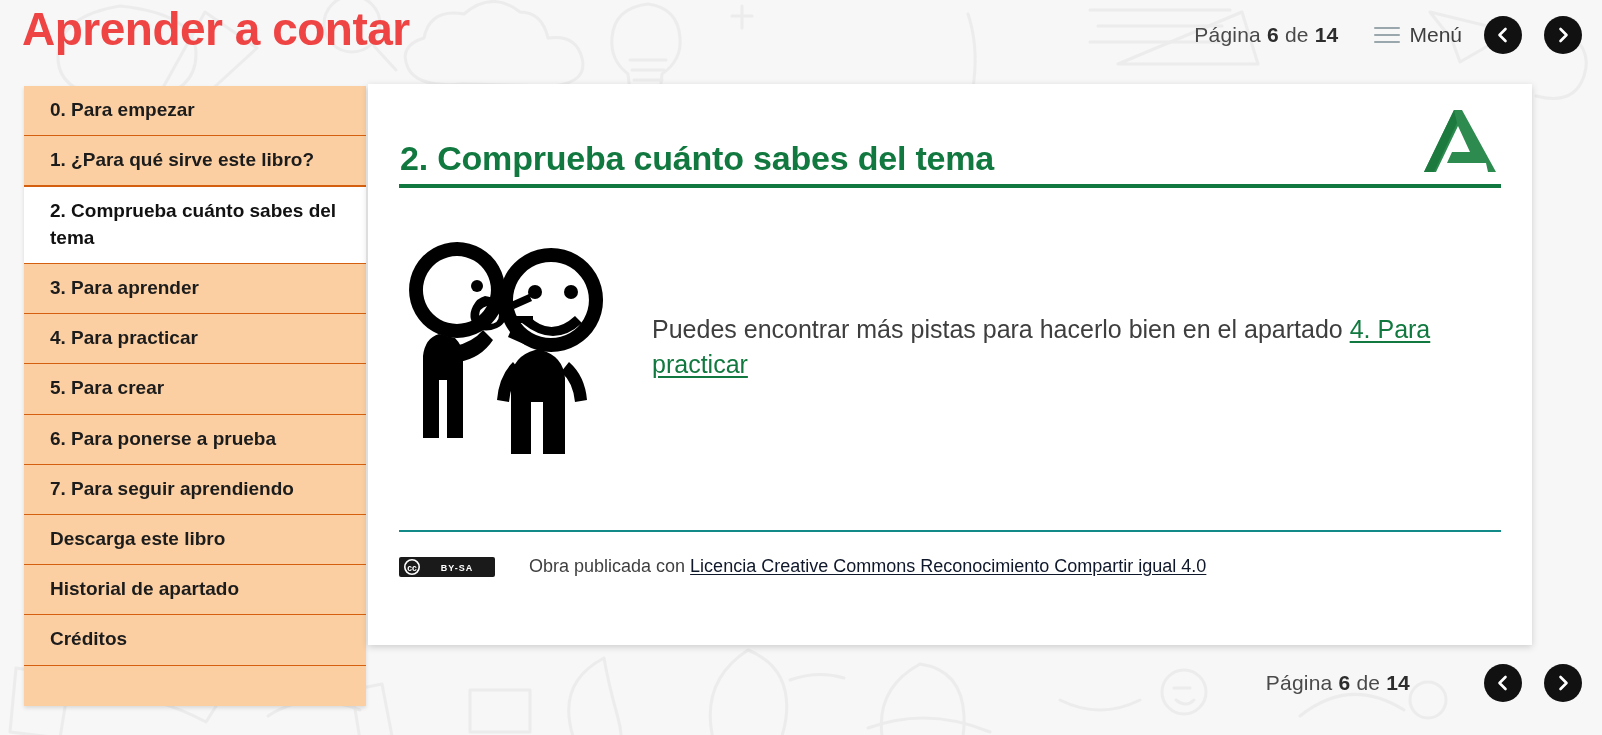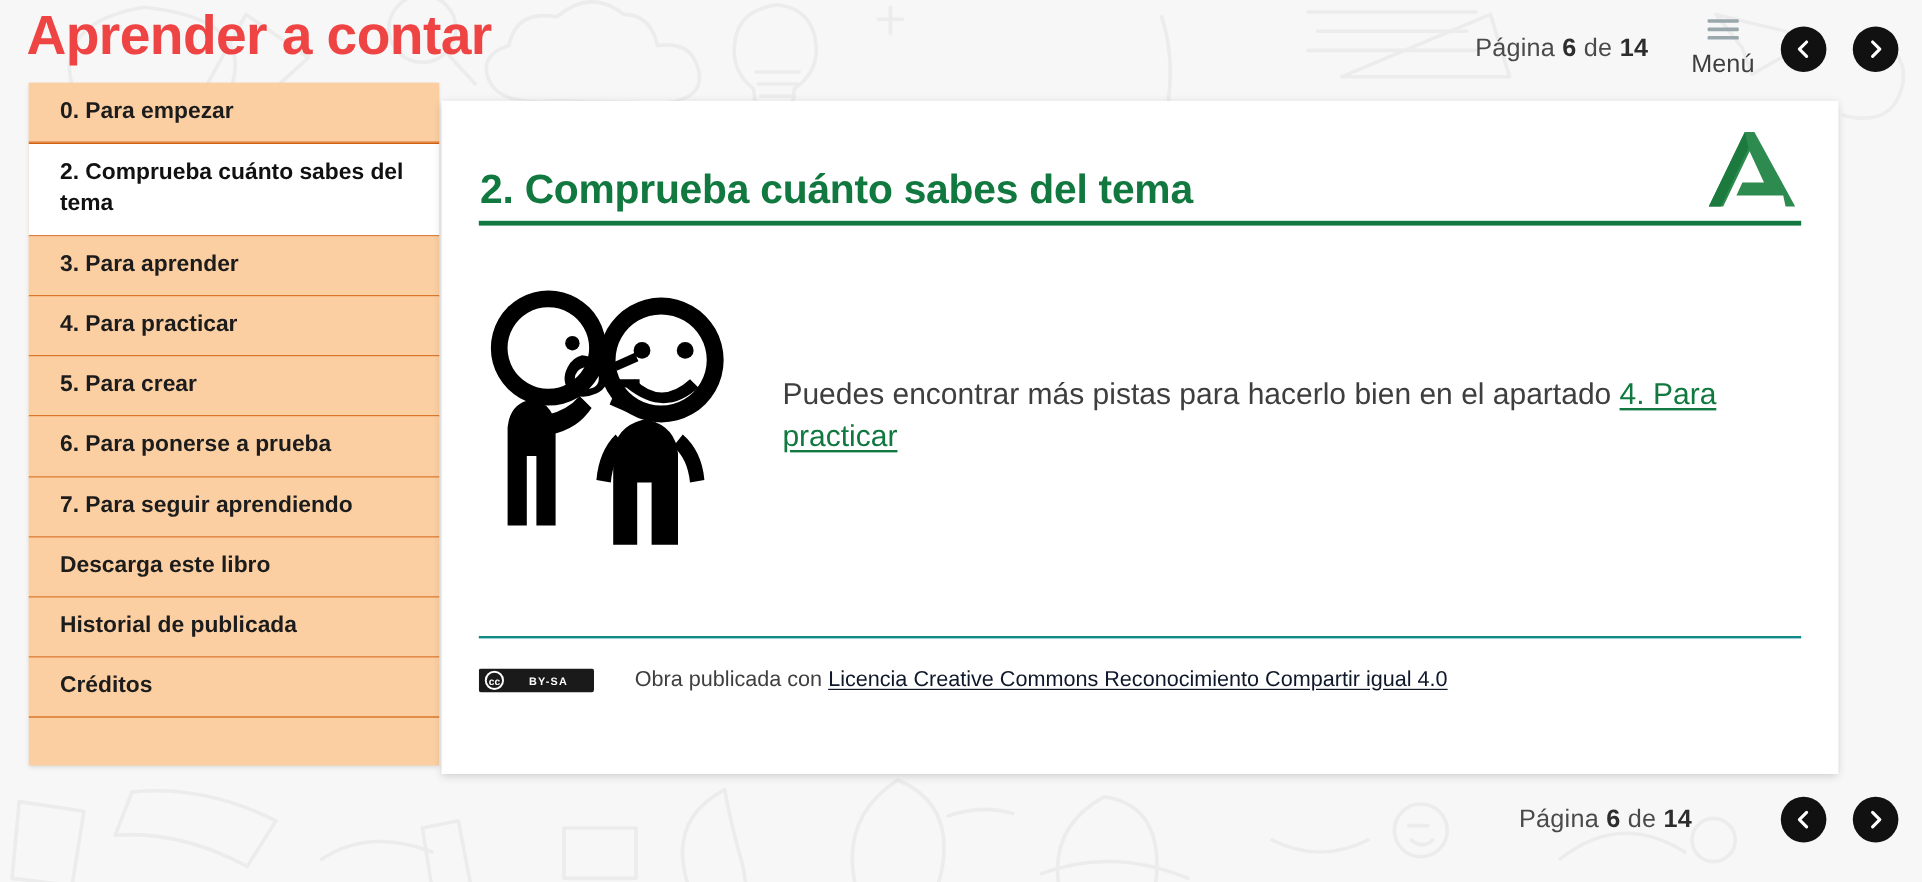--- a/index.html
+++ b/index.html
@@ -59,21 +59,20 @@
     white-space: nowrap;
     letter-spacing: .2px;
   }
   .pager-text b { color: #2d2d2d; font-weight: bold; }
   .menu-btn {
     display: flex;
     align-items: center;
     gap: 9px;
     margin-left: 14px;
     cursor: pointer;
-    flex-direction: column;
   }
   .hamburger {
     display: inline-block;
     width: 26px;
     height: 17px;
     position: relative;
   }
   .hamburger i {
     position: absolute;
     left: 0;
@@ -100,21 +99,21 @@
     cursor: pointer;
     flex: none;
   }
   .navbtn svg { display: block; }
   #header-pager .navbtn:first-of-type { margin-left: 16px; }
 
   
   #sidebar {
     position: absolute;
     left: 24px;
-    top: 69px;
+    top: 86px;
     width: 342px;
     background: #fbcfa2;
     z-index: 2;
     box-shadow: 0 2px 4px rgba(0,0,0,.12);
     padding-bottom: 40px;
   }
   .side-item {
     position: relative;
     padding: 11px 22px 12px 26px;
     font-size: 19px;
@@ -307,28 +306,29 @@
   </div>
   <div class="navbtn">
     <svg width="20" height="20" viewBox="0 0 20 20">
       <path d="M7.5 4 L13.5 10 L7.5 16" fill="none" stroke="#fff" stroke-width="2.6" stroke-linecap="round" stroke-linejoin="round"></path>
     </svg>
   </div>
 </div>
 
 <nav id="sidebar">
   <div class="side-item"><span>0. Para empezar</span></div>
+  <div class="side-item"><span>1. ¿Para qué sirve este libro?</span></div>
   <div class="side-item active"><span>2. Comprueba cuánto sabes del tema</span></div>
   <div class="side-item"><span>3. Para aprender</span></div>
   <div class="side-item"><span>4. Para practicar</span></div>
   <div class="side-item"><span>5. Para crear</span></div>
   <div class="side-item"><span>6. Para ponerse a prueba</span></div>
   <div class="side-item"><span>7. Para seguir aprendiendo</span></div>
   <div class="side-item"><span>Descarga este libro</span></div>
-  <div class="side-item"><span>Historial de publicada</span></div>
+  <div class="side-item"><span>Historial de apartado</span></div>
   <div class="side-item"><span>Créditos</span></div>
 </nav>
 
 <main id="content-card">
 
   <h1 id="page-heading">2. Comprueba cuánto sabes del tema</h1>
 
   <svg id="ja-logo" viewBox="0 0 84 66" xmlns="http://www.w3.org/2000/svg" aria-hidden="true">
     <path d="M40 2 L10 64 L22 64 L44 18 L56 44 L38 44 L33 55 L72 55 L74 64 L82 64 L48 2 Z" fill="#2e8b4f"></path>
     <path d="M40 2 L10 64 L20 64 L43 15 L40 2 Z" fill="#1d7a3f"></path>

